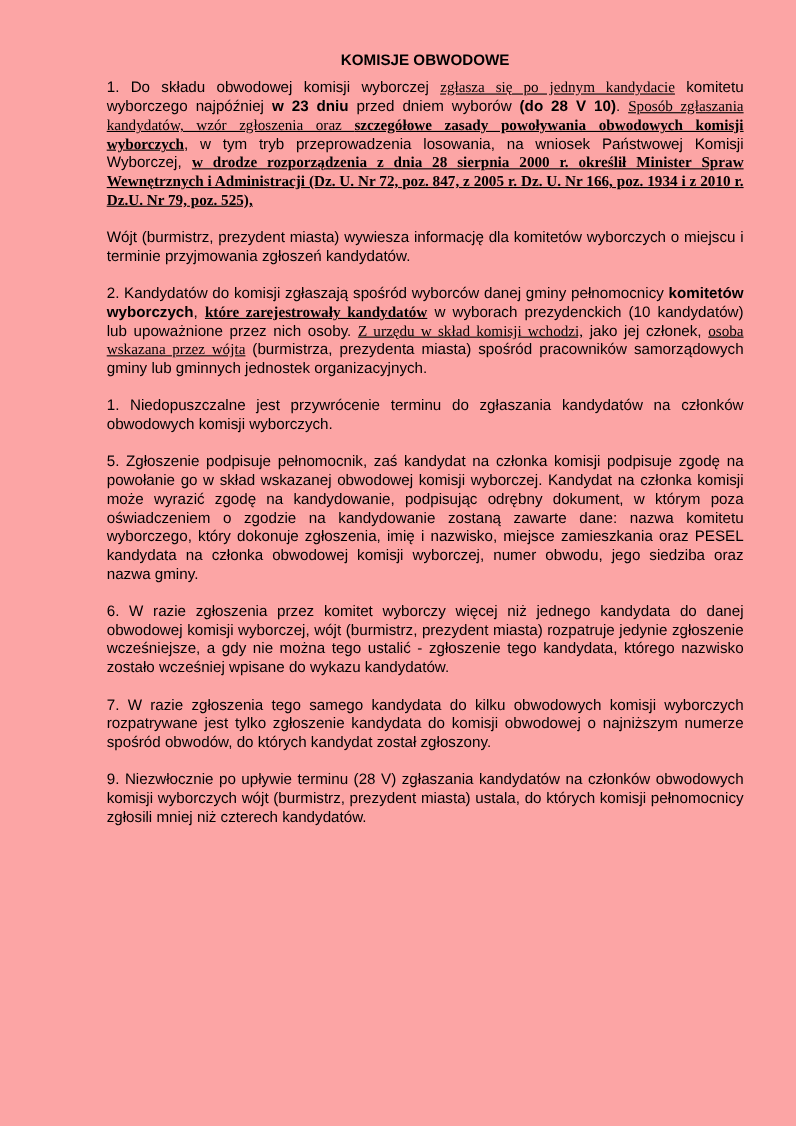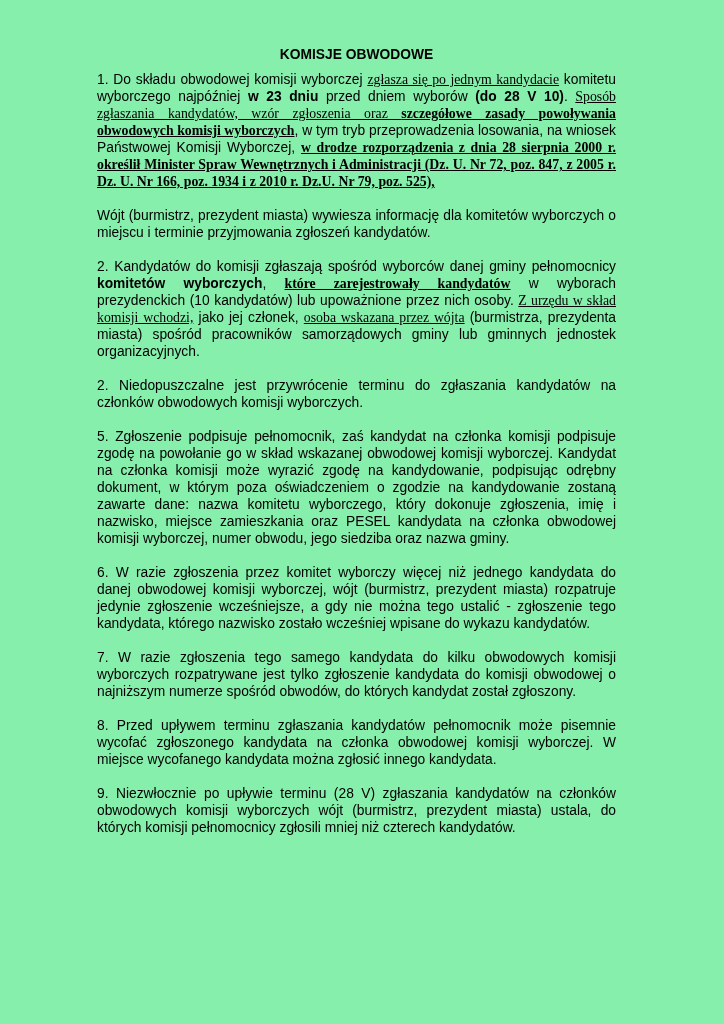--- a/index.html
+++ b/index.html
@@ -5,22 +5,22 @@
   html, body {
     margin: 0;
     padding: 0;
     background: #ffffff;
   }
   .page {
     position: relative;
     width: 724px;
     height: 1024px;
     box-sizing: border-box;
-    background: #86efac;
-    padding: 46px 108px 30px 97px;
+    background: #fca5a5;
+    padding: 46px 48px 30px 97px;
     overflow: hidden;
     font-family: "Liberation Sans", "DejaVu Sans", sans-serif;
     font-size: 13.8px;
     line-height: 17px;
     color: #000000;
   }
   .doc-title {
     font-size: 13.8px;
     font-weight: bold;
     text-align: center;
@@ -44,20 +44,19 @@
 </style>
 </head>
 <body>
 
 <div class="page">
   <div class="doc-title">KOMISJE OBWODOWE</div>
   <div class="doc-body">
       <p><span>1. Do składu obwodowej komisji wyborczej </span><span class="u">zgłasza się po jednym kandydacie</span><span> komitetu wyborczego najpóźniej </span><span class="b">w 23 dniu</span><span> przed dniem wyborów </span><span class="b">(do 28 V 10)</span><span>. </span><span class="u">Sposób zgłaszania kandydatów, wzór zgłoszenia oraz </span><span class="b u">szczegółowe zasady powoływania obwodowych komisji wyborczych</span><span>, w tym tryb przeprowadzenia losowania, na wniosek Państwowej Komisji Wyborczej, </span><span class="b u">w drodze rozporządzenia z dnia 28 sierpnia 2000 r. określił Minister Spraw Wewnętrznych i Administracji (Dz. U. Nr 72, poz. 847, z 2005 r. Dz. U. Nr 166, poz. 1934 i z 2010 r. Dz.U. Nr 79, poz. 525),</span></p>
       <p><span>Wójt (burmistrz, prezydent miasta) wywiesza informację dla komitetów wyborczych o miejscu i terminie przyjmowania zgłoszeń kandydatów.</span></p>
       <p><span>2. Kandydatów do komisji zgłaszają spośród wyborców danej gminy pełnomocnicy </span><span class="b">komitetów wyborczych</span><span>, </span><span class="b u">które zarejestrowały kandydatów</span><span> w wyborach prezydenckich (10 kandydatów) lub upoważnione przez nich osoby. </span><span class="u">Z urzędu w skład komisji wchodzi,</span><span> jako jej członek, </span><span class="u">osoba wskazana przez wójta</span><span> (burmistrza, prezydenta miasta) spośród pracowników samorządowych gminy lub gminnych jednostek organizacyjnych.</span></p>
-      <p><span>2. Niedopuszczalne jest przywrócenie terminu do zgłaszania kandydatów na członków obwodowych komisji wyborczych.</span></p>
+      <p><span>1. Niedopuszczalne jest przywrócenie terminu do zgłaszania kandydatów na członków obwodowych komisji wyborczych.</span></p>
       <p><span>5. Zgłoszenie podpisuje pełnomocnik, zaś kandydat na członka komisji podpisuje zgodę na powołanie go w skład wskazanej obwodowej komisji wyborczej. Kandydat na członka komisji może wyrazić zgodę na kandydowanie, podpisując odrębny dokument, w którym poza oświadczeniem o zgodzie na kandydowanie zostaną zawarte dane: nazwa komitetu wyborczego, który dokonuje zgłoszenia, imię i nazwisko, miejsce zamieszkania oraz PESEL kandydata na członka obwodowej komisji wyborczej, numer obwodu, jego siedziba oraz nazwa gminy.</span></p>
       <p><span>6. W razie zgłoszenia przez komitet wyborczy więcej niż jednego kandydata do danej obwodowej komisji wyborczej, wójt (burmistrz, prezydent miasta) rozpatruje jedynie zgłoszenie wcześniejsze, a gdy nie można tego ustalić - zgłoszenie tego kandydata, którego nazwisko zostało wcześniej wpisane do wykazu kandydatów.</span></p>
       <p><span>7. W razie zgłoszenia tego samego kandydata do kilku obwodowych komisji wyborczych rozpatrywane jest tylko zgłoszenie kandydata do komisji obwodowej o najniższym numerze spośród obwodów, do których kandydat został zgłoszony.</span></p>
-      <p><span>8. Przed upływem terminu zgłaszania kandydatów pełnomocnik może pisemnie wycofać zgłoszonego kandydata na członka obwodowej komisji wyborczej. W miejsce wycofanego kandydata można zgłosić innego kandydata.</span></p>
       <p><span>9. Niezwłocznie po upływie terminu (28 V) zgłaszania kandydatów na członków obwodowych komisji wyborczych wójt (burmistrz, prezydent miasta) ustala, do których komisji pełnomocnicy zgłosili mniej niż czterech kandydatów.</span></p>
     </div>
 </div>
 
 </body></html>

